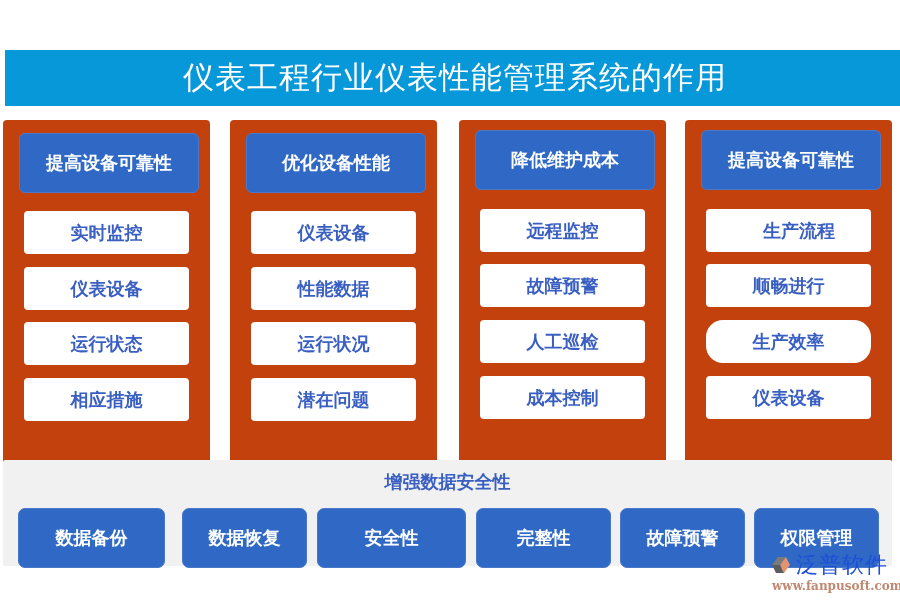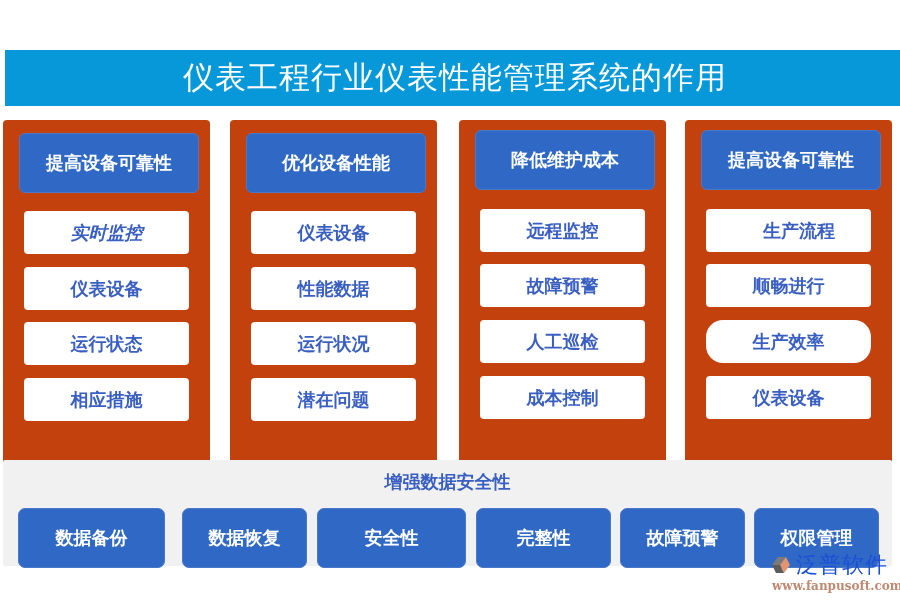--- a/index.html
+++ b/index.html
@@ -65,21 +65,21 @@
   </style>
 </head>
 <body>
 
 <div class="title-bar">
   <span class="title">仪表工程行业仪表性能管理系统的作用</span>
 </div>
 
 <div class="panel" style="left:3px; width:207px;">
   <div class="head" style="left:16px;">提高设备可靠性</div>
-  <div class="item" style="top:91px;font-style:italic;">实时监控</div>
+  <div class="item" style="top:91px;">实时监控</div>
   <div class="item" style="top:147px;">仪表设备</div>
   <div class="item" style="top:202px;">运行状态</div>
   <div class="item" style="top:258px;">相应措施</div>
 </div>
 
 <div class="panel" style="left:230px; width:207px;">
   <div class="head" style="left:16px;">优化设备性能</div>
   <div class="item" style="top:91px;">仪表设备</div>
   <div class="item" style="top:147px;">性能数据</div>
   <div class="item" style="top:202px;">运行状况</div>

